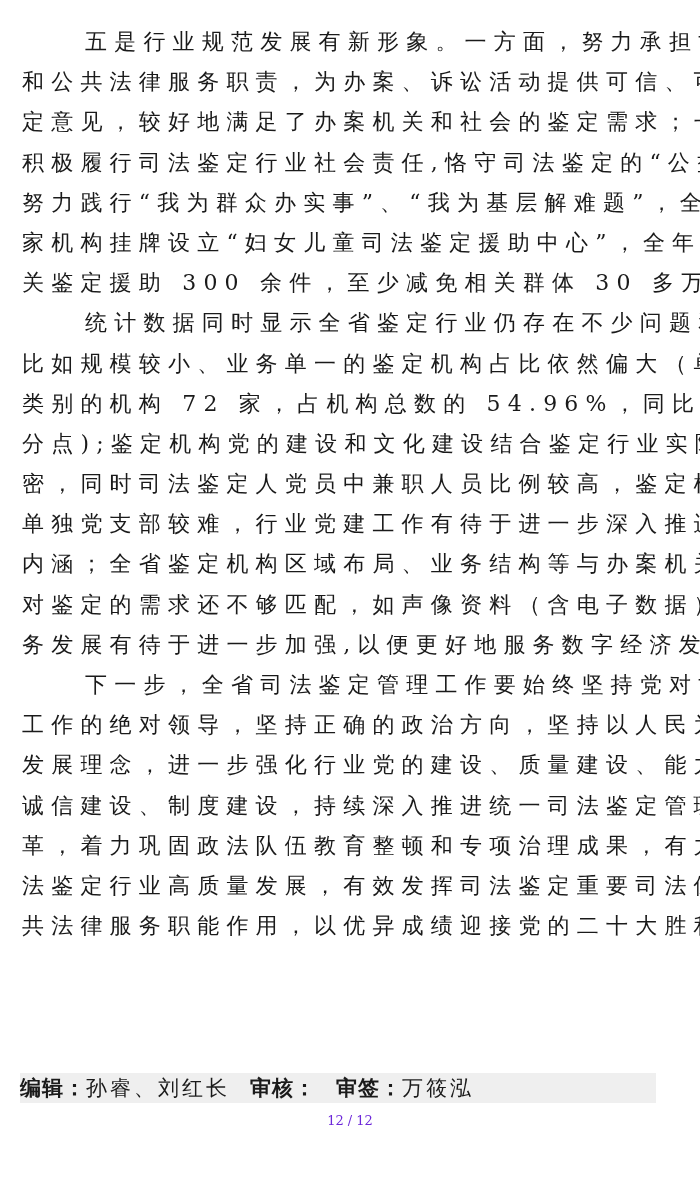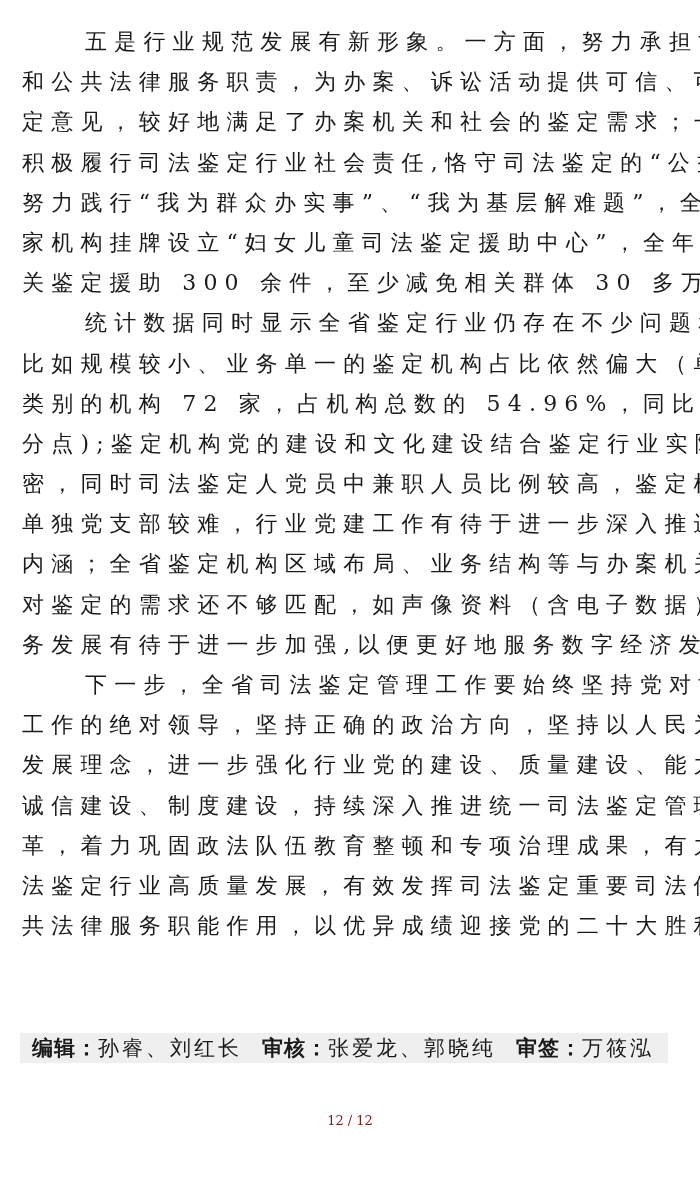--- a/index.html
+++ b/index.html
@@ -3,29 +3,29 @@
 <meta charset="utf-8">
 <style>
   html, body { margin: 0; padding: 0; background: #ffffff; }
   body { width: 700px; height: 1178px; position: relative; overflow: hidden;
          font-family: "DejaVu Serif", "Liberation Serif", serif; color: #1a1a1a; }
   .page { position: absolute; left: 0; top: 0; width: 700px; height: 1178px; }
   .body-text { position: absolute; left: 22px; top: 22px; width: 640px; }
   .line { height: 40.2px; line-height: 40.2px; font-size: 22px; white-space: nowrap;
           letter-spacing: 7.2px; }
   .indent { padding-left: 63px; }
-  .footer-bar { position: absolute; left: 20px; top: 1033px; width: 636px; height: 30px;
+  .footer-bar { position: absolute; left: 20px; top: 1073px; width: 636px; height: 30px;
                 background: #efefef; display: flex; align-items: center; white-space: nowrap;
-                font-size: 21px; padding-left: 12px; }
+                font-size: 21px; }
   .fb-label { font-family: "DejaVu Sans", "Liberation Sans", sans-serif; font-weight: bold;
               font-size: 21px; letter-spacing: 1px; }
   .fb-names { font-family: "DejaVu Serif", "Liberation Serif", serif; font-size: 21px; letter-spacing: 3px; }
   .fb-gap { display: inline-block; width: 20px; }
   .page-number { position: absolute; left: 0; width: 700px; top: 1113px; text-align: center;
-                 font-size: 13px; font-family: "DejaVu Serif", "Liberation Serif", serif; color: #7f1d1d; }
+                 font-size: 13px; font-family: "DejaVu Serif", "Liberation Serif", serif; color: #6d28d9; }
 </style>
 </head>
 <body>
 
 <div class="page">
   <div class="body-text">
 
     <div>
       <div class="line indent">五是行业规范发展有新形象。一方面，努力承担司法保障</div>
       <div class="line">和公共法律服务职责，为办案、诉讼活动提供可信、可靠的鉴</div>
@@ -57,20 +57,19 @@
       <div class="line">法鉴定行业高质量发展，有效发挥司法鉴定重要司法保障和公</div>
       <div class="line">共法律服务职能作用，以优异成绩迎接党的二十大胜利召开。</div>
     </div>
   </div>
 
   <div class="footer-bar">
     <span class="fb-label">编辑：</span>
     <span class="fb-names">孙睿、刘红长</span>
     <span class="fb-gap"></span>
     <span class="fb-label">审核：</span>
-    <span class="fb-names">张爱龙、郭晓纯</span>
     <span class="fb-gap"></span>
     <span class="fb-label">审签：</span>
     <span class="fb-names">万筱泓</span>
   </div>
 
   <div class="page-number">12 / 12</div>
 </div>
 
 </body></html>

